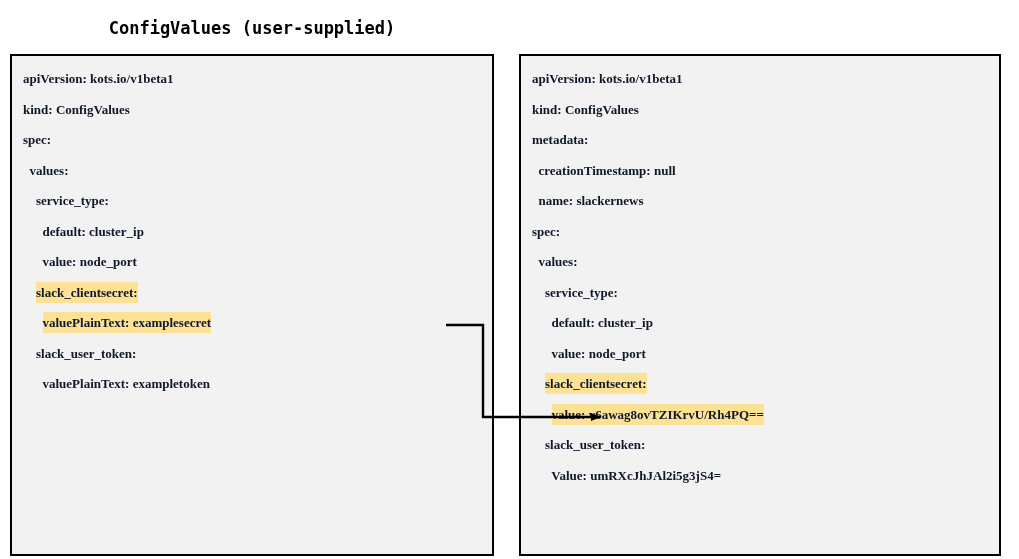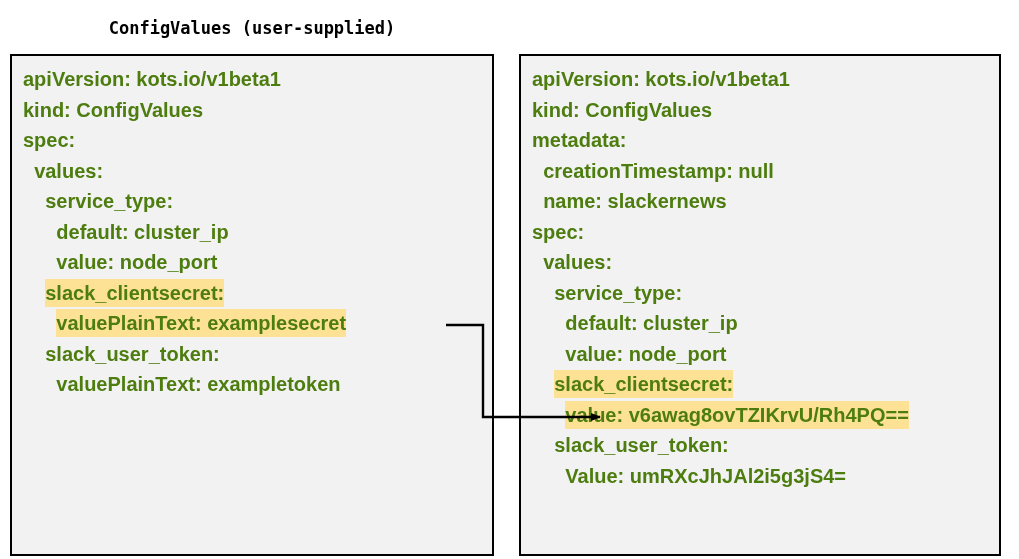--- a/index.html
+++ b/index.html
@@ -28,26 +28,26 @@
     position:absolute;
     background:#f2f2f2;
     border:2px solid #000000;
     box-sizing:border-box;
     overflow:hidden;
   }
   .code{
     position:absolute;
     left:11px;
     top:8px;
-    font-size:20px;
+    font-size:13px;
     font-weight:bold;
     line-height:30.5px;
-    color:#4d7c0f;
+    color:#0f172a;
     white-space:pre;
-    font-family:Liberation Sans, sans-serif;
+    font-family:Liberation Serif, serif;
   }
   .code .ln{
     display:block;
     height:30.5px;
     white-space:pre;
   }
   .code .ln .seg{
     display:inline;
     white-space:pre;
   }

